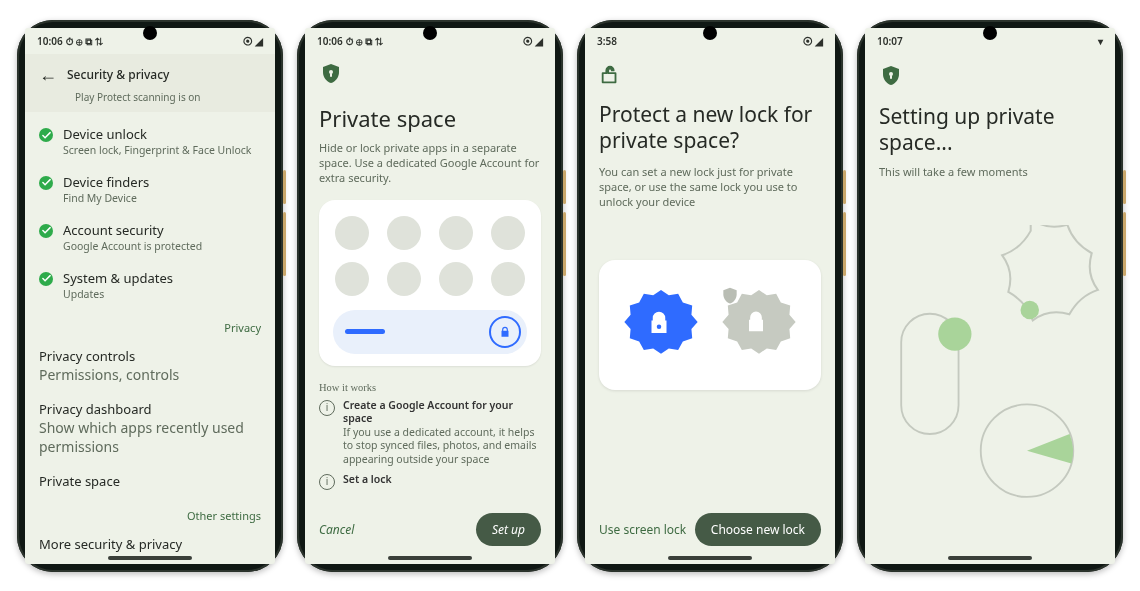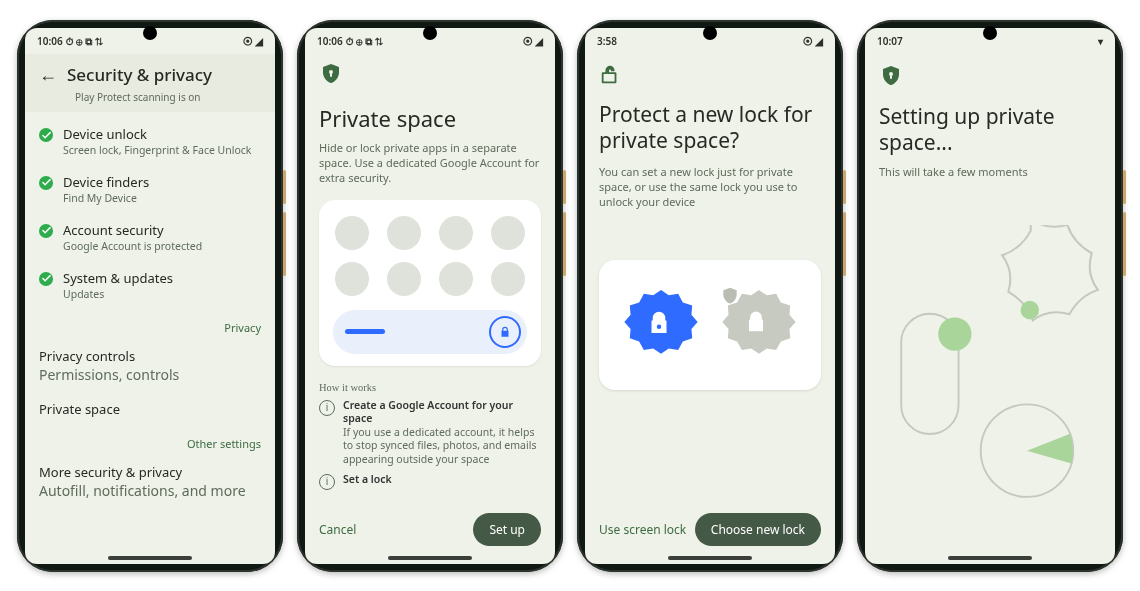--- a/index.html
+++ b/index.html
@@ -29,38 +29,38 @@
     flex:0 0 266px;height:552px;position:relative;
   }
   .bezel{
     position:absolute;inset:0;border-radius:36px;background:var(--bezel);
     box-shadow:0 2px 6px rgba(0,0,0,.28), inset 0 0 0 2px #2b332c;
   }
   .side-btn{position:absolute;right:-3px;width:3px;background:var(--gold);border-radius:2px;}
   .sb1{top:150px;height:34px;}
   .sb2{top:192px;height:64px;}
   .screen{
-    position:absolute;inset:8px;border-radius:12px;background:var(--screen);
+    position:absolute;inset:8px;border-radius:3px;background:var(--screen);
     overflow:hidden;display:flex;flex-direction:column;
   }
   .cam{position:absolute;top:6px;left:50%;transform:translateX(-50%);width:14px;height:14px;border-radius:50%;background:#000;z-index:5;}
   .statusbar{
     height:26px;flex:0 0 26px;display:flex;align-items:center;justify-content:space-between;
     padding:0 12px;font-size:10px;font-weight:600;color:#2d312c;
   }
   .statusbar .left,.statusbar .right{display:flex;align-items:center;gap:3px;}
   .sico{display:inline-block;font-size:10px;line-height:1;}
   .content{flex:1;overflow:hidden;padding:0 14px 6px;display:flex;flex-direction:column;}
   .navgest{height:4px;width:84px;background:#3a3f39;border-radius:3px;margin:0 auto 4px;}
 
   
   .s1 .topzone{background:var(--screen-darker);margin:-0px -14px 6px;padding:6px 14px 8px;}
   .s1 .titlebar{display:flex;align-items:center;gap:10px;height:28px;}
   .s1 .titlebar .back{font-size:18px;line-height:1;}
-  .s1 .titlebar .title{font-size:17px;font-weight:500;}
+  .s1 .titlebar .title{font-size:12px;font-weight:500;}
   .s1 .subrow{display:flex;align-items:center;gap:10px;margin-left:36px;margin-top:2px;}
   .s1 .subrow .sub{font-size:10px;color:var(--sub);}
   .s1 .item{display:flex;gap:10px;padding:9px 0;}
   .s1 .check{width:14px;height:14px;border-radius:50%;background:#2eab4b;flex:0 0 14px;display:flex;align-items:center;justify-content:center;margin-top:1px;}
   .s1 .check svg{width:9px;height:9px;}
   .s1 .il{flex:1;}
   .s1 .il .t{font-size:13px;line-height:1.15;}
   .s1 .il .s{font-size:10.5px;color:var(--sub);margin-top:1px;}
   .s1 .sect{font-size:11px;color:var(--green);margin:10px 0 4px;text-align:right;}
   .s1 .plain .t{font-size:13px;}
@@ -75,21 +75,21 @@
   .s2 .card{background:var(--card);border-radius:16px;margin:14px 0 10px;padding:16px 14px 12px;box-shadow:0 1px 2px rgba(0,0,0,.08);}
   .s2 .dots{display:grid;grid-template-columns:repeat(4,1fr);gap:12px 14px;justify-items:center;margin-bottom:14px;}
   .s2 .dot{width:34px;height:34px;border-radius:50%;background:#dfe2da;}
   .s2 .sliderrow{display:flex;align-items:center;gap:8px;background:#e9f0fb;border-radius:22px;padding:6px 6px 6px 12px;}
   .s2 .sliderrow .bar{height:5px;background:var(--blue);border-radius:3px;width:40px;}
   .s2 .sliderrow .lock{width:32px;height:32px;border-radius:50%;background:#e9f0fb;border:2px solid var(--blue);display:flex;align-items:center;justify-content:center;margin-left:auto;}
   .s2 .howlabel{font-size:10.5px;color:var(--sub);margin:6px 0 6px;font-family:Liberation Serif, serif;}
   .s2 .howitem{display:flex;gap:8px;font-size:10.5px;color:var(--sub);line-height:1.3;margin-bottom:6px;}
   .s2 .howitem .ic{flex:0 0 16px;height:16px;border:1.5px solid var(--sub);border-radius:50%;display:flex;align-items:center;justify-content:center;font-size:10px;color:var(--sub);margin-top:1px;}
   .s2 .howitem .ht{color:#333;font-weight:600;}
-  .s2 .btnrow{display:flex;align-items:center;justify-content:space-between;margin-top:auto;padding:6px 0 4px;}
+  .s2 .btnrow{display:flex;align-items:center;justify-content:space-between;margin-top:auto;padding:6px 0 4px;font-style:italic;}
   .s2 .txtbtn{font-size:12px;color:var(--green);}
   .pillbtn{background:var(--green-dk);color:#fff;font-size:12px;padding:8px 16px;border-radius:20px;}
 
   
   .s3 .head{margin-top:10px;}
   .s3 h1{font-size:21px;font-weight:400;margin:10px 0 10px;line-height:1.25;}
   .s3 .desc{font-size:11px;color:var(--sub);line-height:1.4;}
   .s3 .card{background:var(--card);border-radius:16px;margin:50px 0 0;padding:26px 18px;display:flex;gap:20px;align-items:center;justify-content:center;box-shadow:0 1px 3px rgba(0,0,0,.1);}
   .badge{width:78px;height:78px;display:flex;align-items:center;justify-content:center;position:relative;}
   .badge svg{position:absolute;inset:0;}
@@ -178,20 +178,24 @@
             <div class="s">Updates</div>
           </div>
       </div>
 
       <div class="sect">Privacy</div>
       <div class="plain">
           <div class="t">Privacy controls</div>
           <div class="s">Permissions, controls</div>
         </div>
       <div class="plain">
+          <div class="t">Privacy dashboard</div>
+          <div class="s">Show which apps recently used permissions</div>
+        </div>
+      <div class="plain">
           <div class="t">Private space</div>
         </div>
 
       <div class="sect">Other settings</div>
       <div class="plain">
           <div class="t">More security &amp; privacy</div>
           <div class="s">Autofill, notifications, and more</div>
         </div>
     </div>
     <div class="navgest"></div>

